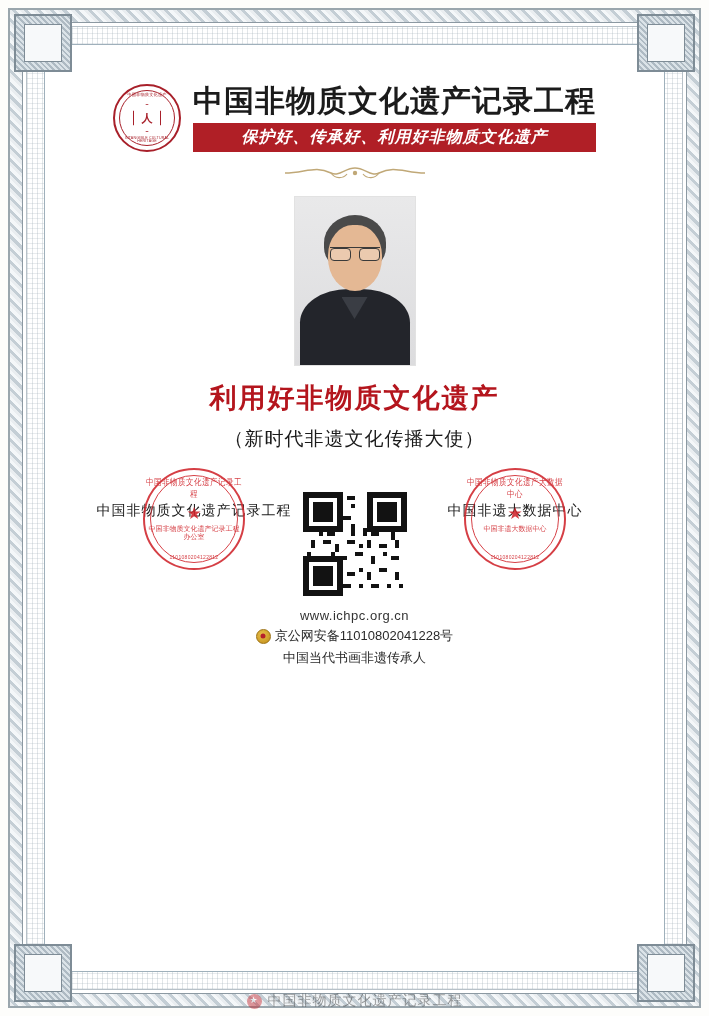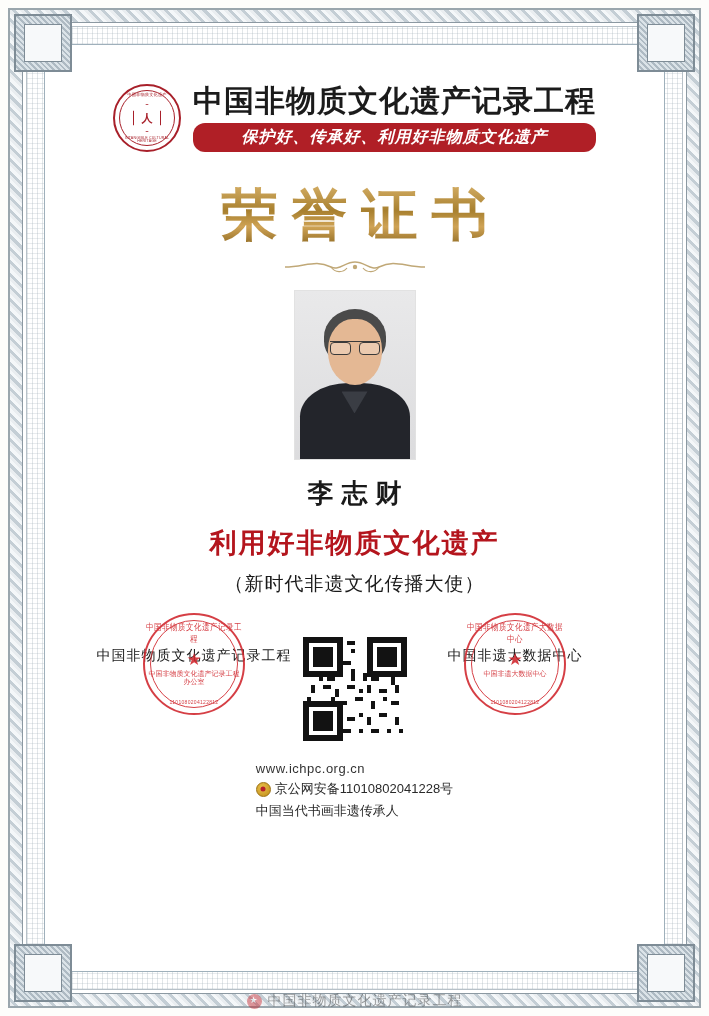--- a/index.html
+++ b/index.html
@@ -152,21 +152,20 @@
     background: #b01f26;
     color: #ffffff;
     font-family: "DejaVu Serif", serif;
     font-size: 16px;
     font-weight: bold;
     padding: 4px 0;
     text-align: center;
     letter-spacing: 1px;
     white-space: nowrap;
     font-style: italic;
-    border-radius: 12px;
   }
 
   
   .honor-title {
     margin-top: 30px;
     font-family: "DejaVu Serif", serif;
     font-size: 56px;
     font-weight: bold;
     letter-spacing: 14px;
     text-indent: 14px;
@@ -373,22 +372,22 @@
   }
   .qr .finder::after {
     content: "";
     position: absolute;
     inset: 4px;
     background: #121212;
   }
 
   
   .footer {
-    margin-top: 20px;
-    text-align: left;
+    margin-top: 12px;
+    text-align: center;
     font-family: "Liberation Sans", sans-serif;
     color: #2a2a2a;
   }
   .footer .url {
     font-size: 13px;
     letter-spacing: 0.5px;
     color: #333;
   }
   .footer .icp {
     font-size: 13px;
@@ -479,40 +478,38 @@
         <div class="hex"></div>
         <div class="glyph">人</div>
         <div class="bot-text">INTANGIBLE CULTURAL HERITAGE</div>
       </div>
       <div class="header-text">
         <div class="main-title">中国非物质文化遗产记录工程</div>
         <div class="subtitle-bar">保护好、传承好、利用好非物质文化遗产</div>
       </div>
     </div>
 
-    <div class="honor-title">荣誉证书</div>
 
     <div class="flourish">
       <svg width="160" height="22" viewBox="0 0 160 22" aria-hidden="true">
         <path d="M10 11 C30 11, 40 3, 56 11 C64 15, 70 6, 80 6 C90 6, 96 15, 104 11 C120 3, 130 11, 150 11" fill="none" stroke="#c0a877" stroke-width="1.4"></path>
         <path d="M56 11 C60 17, 68 17, 72 12" fill="none" stroke="#c0a877" stroke-width="1.2"></path>
         <path d="M104 11 C100 17, 92 17, 88 12" fill="none" stroke="#c0a877" stroke-width="1.2"></path>
         <circle cx="80" cy="11" r="2.2" fill="#c0a877"></circle>
       </svg>
     </div>
 
     <div class="portrait">
       <div class="body"></div>
       <div class="hair"></div>
       <div class="face"></div>
       <div class="glasses"></div>
       <div class="collar"></div>
     </div>
 
-    <div class="recipient-name">李志财</div>
     <div class="award-line">利用好非物质文化遗产</div>
     <div class="award-sub">（新时代非遗文化传播大使）</div>
 
     <div class="seals-row">
       <div class="seal-block">
         <div class="seal-caption">中国非物质文化遗产记录工程</div>
         <div class="stamp">
           <div class="inner-ring"></div>
           <div class="arc-top">中国非物质文化遗产记录工程</div>
           <div class="star">★</div>

